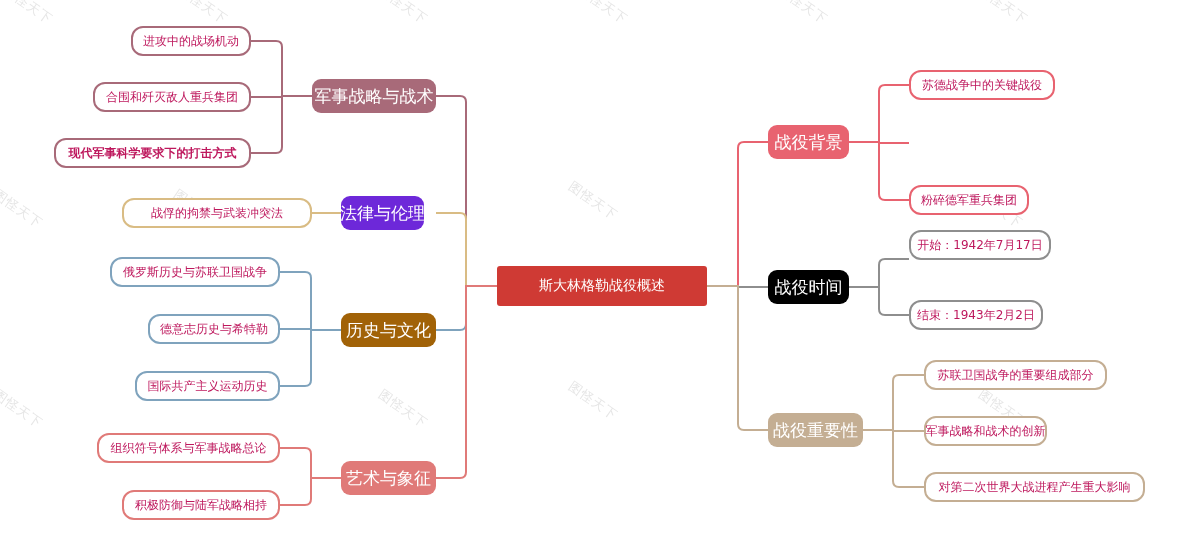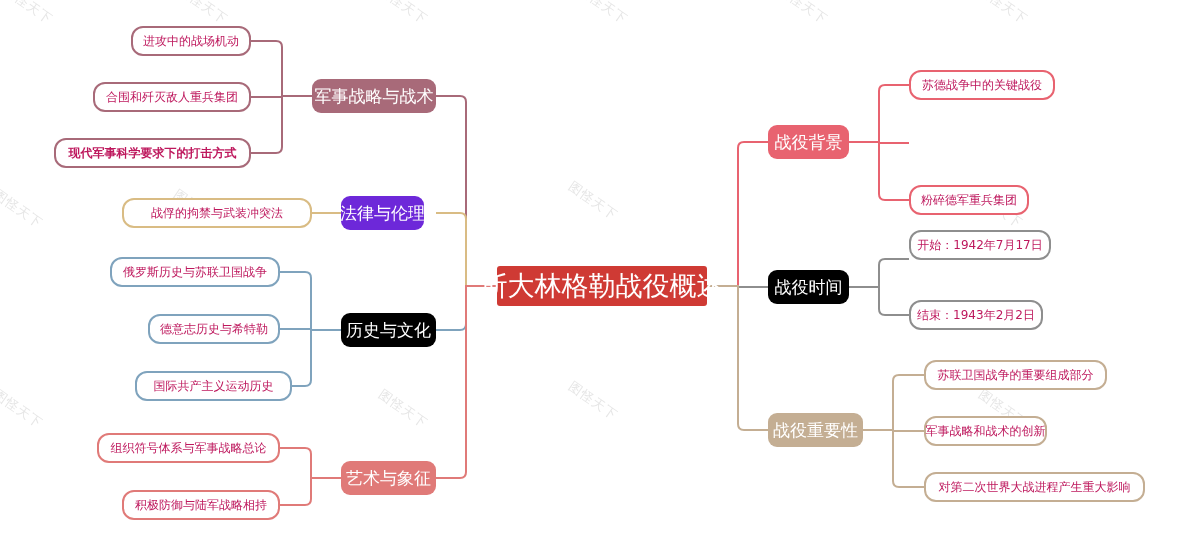--- a/index.html
+++ b/index.html
@@ -2,21 +2,21 @@
 <html><head>
   <meta charset="utf-8">
   <style>
     html, body { margin: 0; padding: 0; background: #ffffff; }
     body { width: 1200px; height: 546px; position: relative; overflow: hidden;
            font-family: "DejaVu Sans", "Liberation Sans", sans-serif; }
     #canvas { position: absolute; left: 0; top: 0; width: 1200px; height: 546px; }
     #lines { position: absolute; left: 0; top: 0; }
     .node { position: absolute; box-sizing: border-box; white-space: nowrap;
             display: flex; align-items: center; justify-content: center; }
-    .root { background: #cf3a34; color: #ffffff; font-size: 27px; border-radius: 3px;
+    .root { background: #cf3a34; color: #ffffff; font-size: 14px; border-radius: 3px;
             padding: 0 12px; height: 40px; }
     .main { color: #ffffff; font-size: 17px; border-radius: 9px; height: 34px; padding: 0 12px; }
     .leaf { background: #ffffff; color: #be185d; font-size: 12px; border-radius: 12px;
             height: 30px; padding: 0 10px; border-width: 2px; border-style: solid; }
     .watermark { position: absolute; color: #e6e6e6; font-size: 13px; transform: rotate(35deg);
                  letter-spacing: 1px; pointer-events: none; }
   </style>
 </head>
 <body>
 
@@ -60,32 +60,32 @@
   <div class="watermark" style="left:970px;top:200px;">图怪天下</div>
   <div class="watermark" style="left:-10px;top:400px;">图怪天下</div>
   <div class="watermark" style="left:375px;top:400px;">图怪天下</div>
   <div class="watermark" style="left:565px;top:392px;">图怪天下</div>
   <div class="watermark" style="left:975px;top:400px;">图怪天下</div>
 
   <div class="node root" id="n-root" style="left:497px;top:266px;width:210px;">斯大林格勒战役概述</div>
 
   <div class="node main" id="L0" style="left:312px;top:79px;width:124px;background:#a86a79;">军事战略与战术</div>
   <div class="node main" id="L1" style="left:341px;top:196px;width:83px;background:#6d28d9;">法律与伦理</div>
-  <div class="node main" id="L2" style="left:341px;top:313px;width:95px;background:#000000;">历史与文化</div>
+  <div class="node main" id="L2" style="left:341px;top:313px;width:95px;background:#a16207;">历史与文化</div>
   <div class="node main" id="L3" style="left:341px;top:461px;width:95px;background:#e07a78;">艺术与象征</div>
 
   <div class="node leaf" id="L0c0" style="left:131px;top:26px;width:120px;border-color:#a86a79;">进攻中的战场机动</div>
   <div class="node leaf" id="L0c1" style="left:93px;top:82px;width:158px;border-color:#a86a79;">合围和歼灭敌人重兵集团</div>
   <div class="node leaf" id="L0c2" style="left:54px;top:138px;width:197px;border-color:#a86a79;font-weight:bold;">现代军事科学要求下的打击方式</div>
 
   <div class="node leaf" id="L1c0" style="left:122px;top:198px;width:190px;border-color:#d9bc84;">战俘的拘禁与武装冲突法</div>
 
   <div class="node leaf" id="L2c0" style="left:110px;top:257px;width:170px;border-color:#7fa3bd;">俄罗斯历史与苏联卫国战争</div>
   <div class="node leaf" id="L2c1" style="left:148px;top:314px;width:132px;border-color:#7fa3bd;">德意志历史与希特勒</div>
-  <div class="node leaf" id="L2c2" style="left:135px;top:371px;width:157px;border-color:#7fa3bd;">国际共产主义运动历史</div>
+  <div class="node leaf" id="L2c2" style="left:135px;top:371px;width:145px;border-color:#7fa3bd;">国际共产主义运动历史</div>
 
   <div class="node leaf" id="L3c0" style="left:97px;top:433px;width:183px;border-color:#e07a78;">组织符号体系与军事战略总论</div>
   <div class="node leaf" id="L3c1" style="left:122px;top:490px;width:158px;border-color:#e07a78;">积极防御与陆军战略相持</div>
 
   <div class="node main" id="R0" style="left:768px;top:125px;width:81px;background:#e86370;">战役背景</div>
   <div class="node main" id="R1" style="left:768px;top:270px;width:81px;background:#000000;font-family:Liberation Serif, serif;">战役时间</div>
   <div class="node main" id="R2" style="left:768px;top:413px;width:95px;background:#c4ae93;">战役重要性</div>
 
   <div class="node leaf" id="R0c0" style="left:909px;top:70px;width:146px;border-color:#e86370;">苏德战争中的关键战役</div>
   <div class="node leaf" id="R0c2" style="left:909px;top:185px;width:120px;border-color:#e86370;">粉碎德军重兵集团</div>

